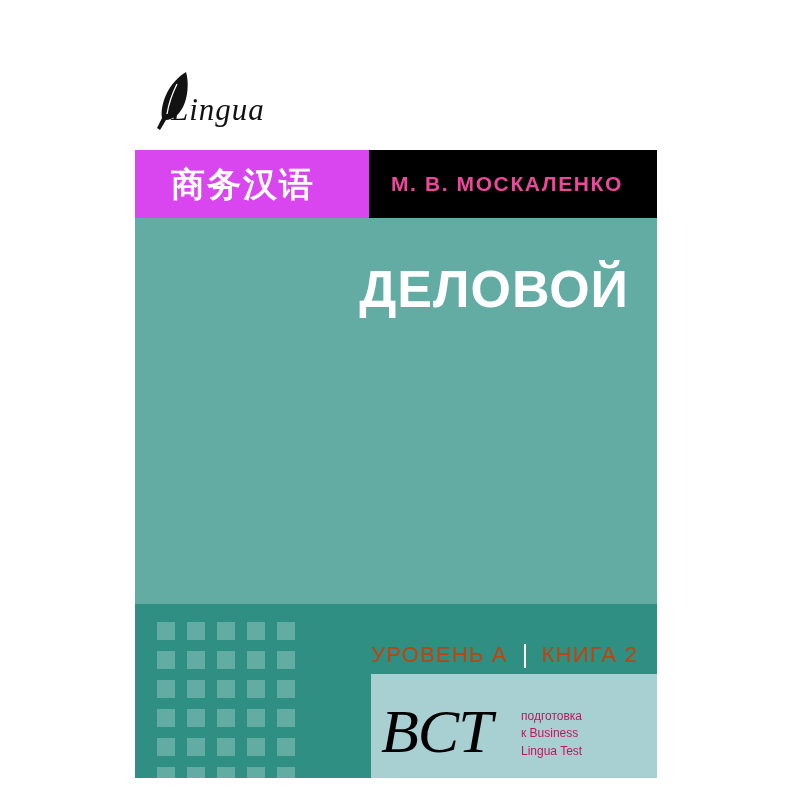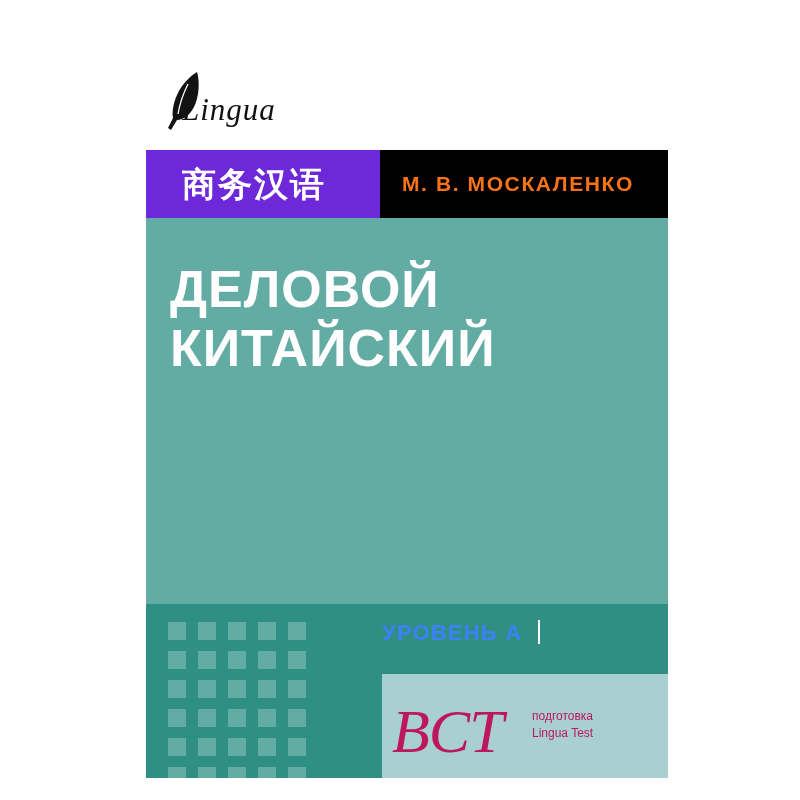--- a/index.html
+++ b/index.html
@@ -8,21 +8,21 @@
     background: #ffffff;
   }
   body {
     width: 800px;
     height: 800px;
     font-family: "Liberation Sans", sans-serif;
     overflow: hidden;
   }
   #cover {
     position: absolute;
-    left: 132px;
+    left: 121px;
     top: 22px;
     width: 536px;
     height: 756px;
     background: #ffffff;
     overflow: hidden;
   }
   
   #logo-band {
     position: absolute;
     left: 0;
@@ -62,54 +62,55 @@
     left: 248px;
     top: 128px;
     width: 288px;
     height: 68px;
     background: #000000;
   }
   #author-name {
     position: absolute;
     left: 22px;
     top: 22px;
-    color: #f97316;
+    color: #ec4899;
     font-size: 21px;
     font-weight: bold;
     letter-spacing: 1.6px;
     white-space: nowrap;
   }
   
   #hanzi-block {
     position: absolute;
     left: 14px;
     top: 128px;
     width: 234px;
     height: 68px;
-    background: #6d28d9;
+    background: #d946ef;
     padding-left: 40px;
   }
   #hanzi-text {
     position: absolute;
     left: 36px;
     top: 12px;
     font-family: "DejaVu Sans", sans-serif;
     font-size: 34px;
     font-weight: bold;
     color: #ffffff;
     letter-spacing: 2px;
   }
   
   #main-panel {
     position: absolute;
     left: 14px;
     top: 196px;
     width: 522px;
     height: 386px;
     background: #63aca4;
+    text-align: right;
   }
   #title {
     position: absolute;
     left: 24px;
     top: 42px;
     width: 470px;
     color: #ffffff;
     font-size: 52px;
     font-weight: bold;
     line-height: 1.13;
@@ -141,26 +142,26 @@
     height: 18px;
     background: #63aca4;
   }
   
   #level-line {
     position: absolute;
     left: 250px;
     top: 598px;
     width: 270px;
     height: 48px;
-    color: #3b82f6;
+    color: #c2410c;
     font-size: 22px;
-    font-weight: bold;
+    font-weight: normal;
     letter-spacing: 1.2px;
     display: flex;
-    align-items: flex-start;
+    align-items: flex-end;
   }
   #level-sep {
     display: inline-block;
     width: 2px;
     height: 24px;
     background: #ffffff;
     margin: 0 16px;
   }
   
   #bct-block {
@@ -171,21 +172,21 @@
     height: 126px;
     background: #a8cfd1;
   }
   #bct-letters {
     position: absolute;
     left: 10px;
     top: 22px;
     font-family: "Liberation Serif", serif;
     font-size: 62px;
     font-style: italic;
-    color: #be185d;
+    color: #000000;
     letter-spacing: -1px;
   }
   #bct-desc {
     position: absolute;
     left: 150px;
     top: 34px;
     width: 130px;
     color: #be185d;
     font-size: 12px;
     font-weight: normal;
@@ -211,21 +212,20 @@
     <span id="hanzi-text">商务汉语</span>
   </div>
 
   <div id="author-bar">
     <span id="author-name">М. В. МОСКАЛЕНКО</span>
   </div>
 
   <div id="main-panel">
     <div id="title">
       <div>ДЕЛОВОЙ</div>
-      <div>КИТАЙСКИЙ</div>
     </div>
   </div>
 
   <div id="lower-panel"></div>
 
   <div id="dot-grid">
     <div class="dot"></div>
       <div class="dot"></div>
       <div class="dot"></div>
       <div class="dot"></div>
@@ -254,23 +254,25 @@
       <div class="dot"></div>
       <div class="dot"></div>
       <div class="dot"></div>
       <div class="dot"></div>
 
   </div>
 
   <div id="level-line">
     <span>УРОВЕНЬ А</span>
     <span id="level-sep"></span>
+    <span>КНИГА 2</span>
   </div>
 
   <div id="bct-block">
     <span id="bct-letters">BCT</span>
     <div id="bct-desc">
       <div>подготовка</div>
+      <div>к Business</div>
       <div>Lingua Test</div>
     </div>
   </div>
 
 </div>
 
 </body></html>

